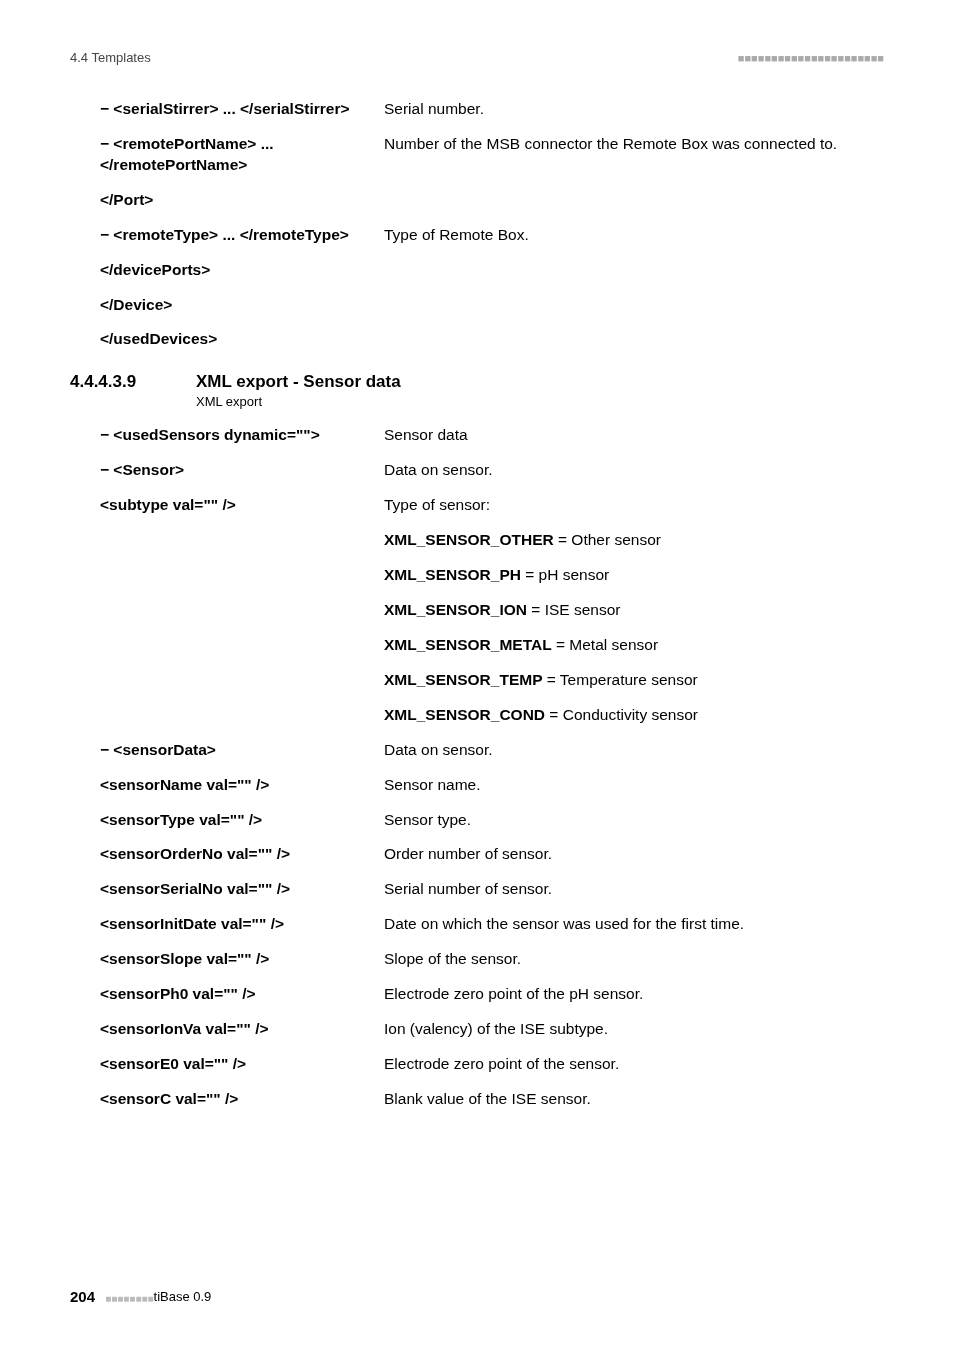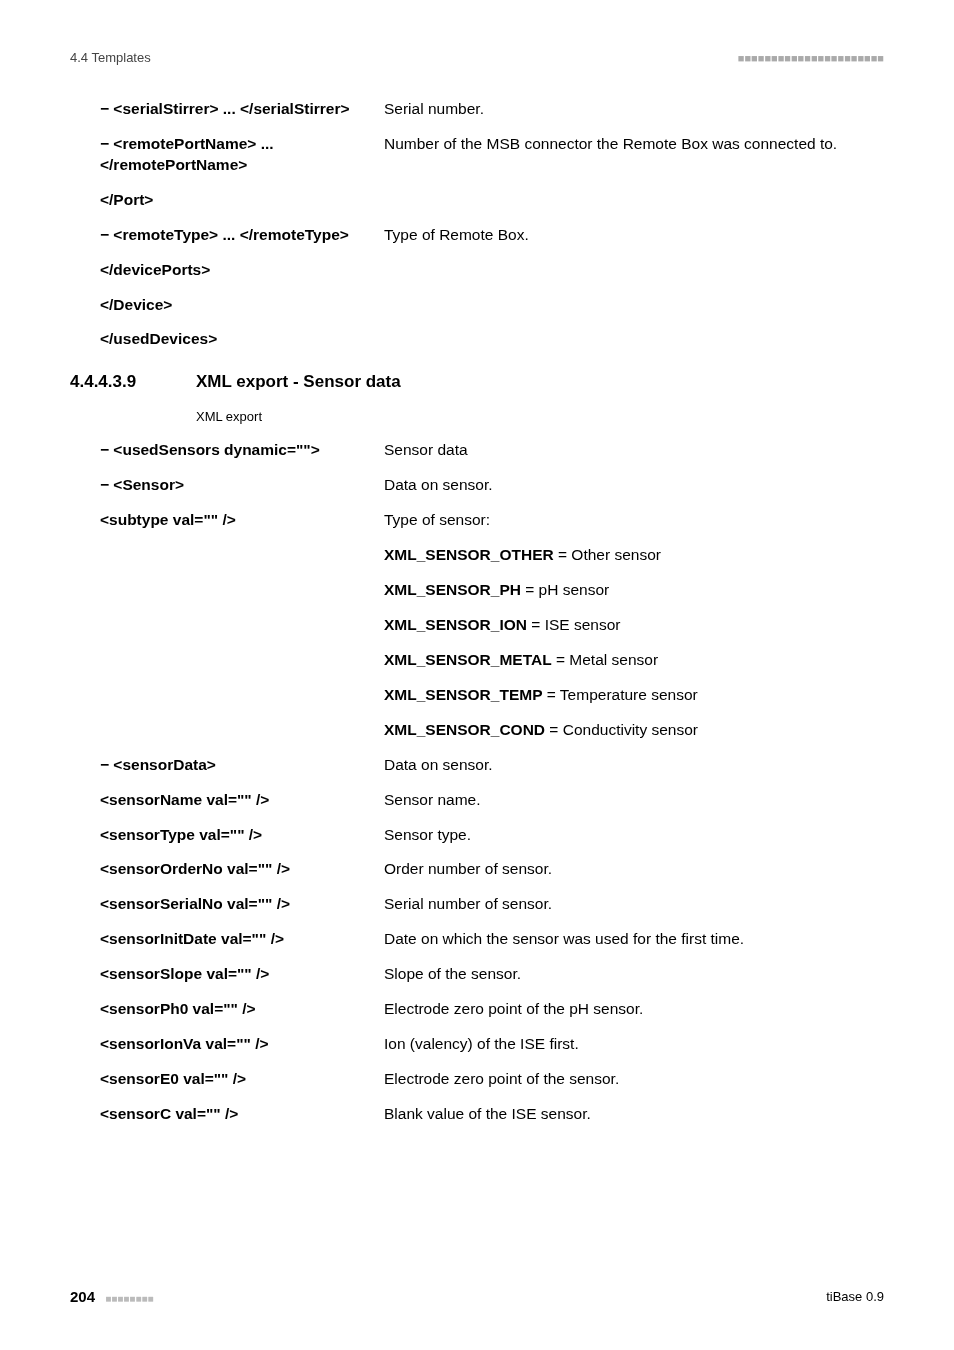--- a/index.html
+++ b/index.html
@@ -50,39 +50,39 @@
     font-size: 15.5px;
     line-height: 1.35;
     padding-left: 4px;
   }
   .section-heading {
     display: flex;
     align-items: baseline;
     font-weight: bold;
     font-size: 17px;
     margin-top: 22px;
-    margin-bottom: 17px;
+    margin-bottom: 2px;
     margin-left: -30px;
   }
   .section-num {
     width: 126px;
   }
   .subhead {
     font-size: 13px;
     font-weight: normal;
     margin-left: 96px;
     margin-bottom: 16px;
   }
   .footer {
     position: absolute;
     bottom: 45px;
     left: 70px;
     right: 70px;
     display: flex;
-    justify-content: space-between;
+    justify-content: flex-start;
     align-items: center;
     font-size: 13px;
   }
   .footer-left {
     font-weight: bold;
     font-size: 15px;
   }
   .footer-squares {
     color: #bbb;
     letter-spacing: 0;
@@ -205,21 +205,21 @@
         <div class="row">
           <div class="col-left">&lt;sensorSlope val="" /&gt;</div>
           <div class="col-right">Slope of the sensor.</div>
         </div>
         <div class="row">
           <div class="col-left">&lt;sensorPh0 val="" /&gt;</div>
           <div class="col-right">Electrode zero point of the pH sensor.</div>
         </div>
         <div class="row">
           <div class="col-left">&lt;sensorIonVa val="" /&gt;</div>
-          <div class="col-right">Ion (valency) of the ISE first.</div>
+          <div class="col-right">Ion (valency) of the ISE subtype.</div>
         </div>
         <div class="row">
           <div class="col-left">&lt;sensorE0 val="" /&gt;</div>
           <div class="col-right">Electrode zero point of the sensor.</div>
         </div>
         <div class="row">
           <div class="col-left">&lt;sensorC val="" /&gt;</div>
           <div class="col-right">Blank value of the ISE sensor.</div>
         </div>
       </div>

